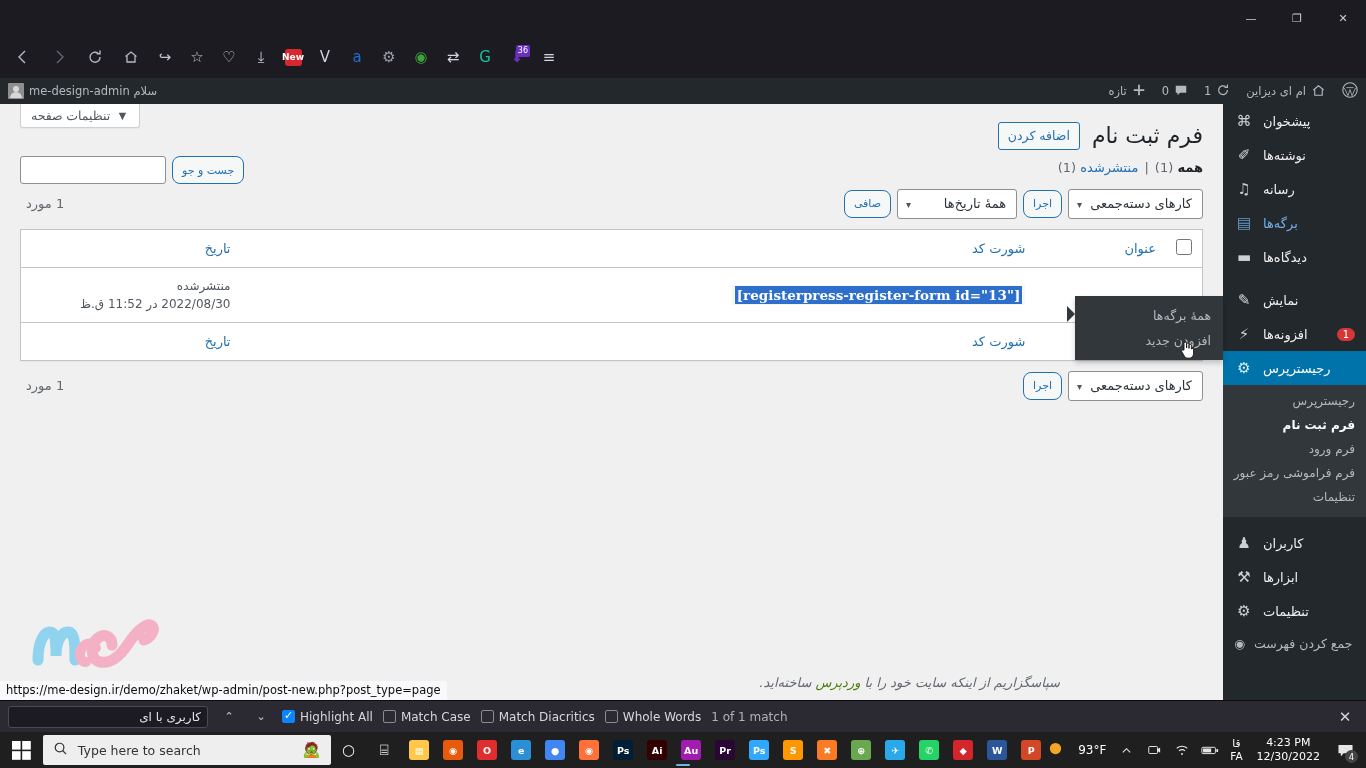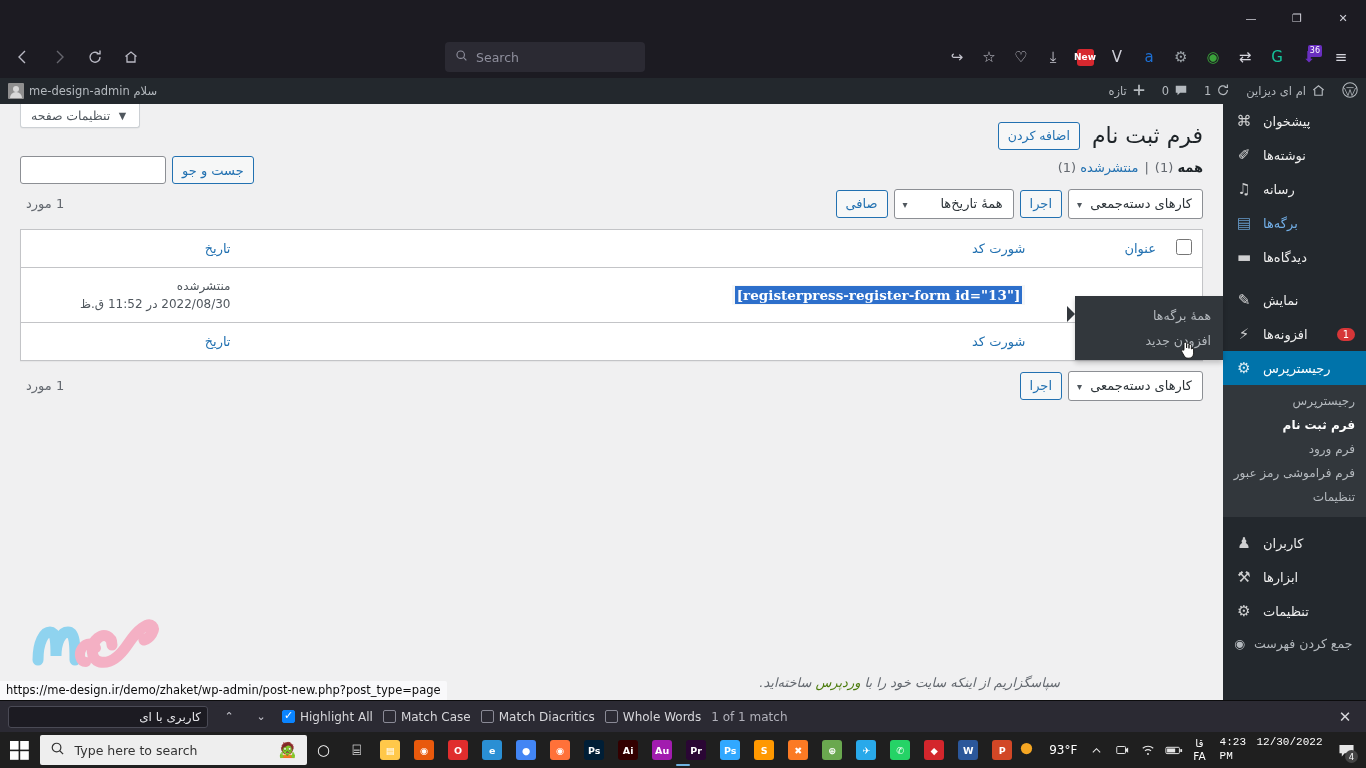--- a/index.html
+++ b/index.html
@@ -126,22 +126,22 @@
   .subsubsub a { color:#2271b1; }
   .subsubsub a.current { color:#1d2327; font-weight:600; }
   .subsubsub .count { color:#646970; }
   .subsubsub .sep { color:#646970; margin:0 2px; }
 
   .search-box { position:absolute; left:20px; top:52px; display:flex; gap:6px; align-items:center; direction:ltr; }
   .search-box input[type=search] {
     width:146px; height:28px; border:1px solid #8c8f94; border-radius:3px; background:#fff;
   }
   .btn {
-    background:#f6f7f7; border:1px solid #2271b1; color:#2271b1; border-radius:3px;
-    font-size:13px; height:28px; padding:0 9px; cursor:pointer;
+    background:#f6f7f7; border:1px solid #2271b1; color:#2271b1; border-radius:8px;
+    font-size:11px; height:28px; padding:0 9px; cursor:pointer;
     font-family:"DejaVu Sans","Liberation Sans",sans-serif;
   }
 
   .tablenav { display:flex; align-items:center; gap:6px; margin-top:14px; height:30px; direction:rtl; }
   .tablenav.bottom { margin-top: 10px; }
   .select-wrap { position:relative; }
   select.wp-select {
     height:30px; border:1px solid #8c8f94; border-radius:3px; background:#fff; color:#2c3338;
     font-size:13px; padding: 0 10px; min-width:120px; direction:rtl;
     font-family:"DejaVu Sans","Liberation Sans",sans-serif;
@@ -219,22 +219,22 @@
     gap:10px; padding:0 10px; color:#333; font-size:12.5px; position:relative; overflow:hidden;
   }
   .tb-icon { width:40px; height:36px; display:flex; align-items:center; justify-content:center;
              font-size:15px; position:relative; }
   .tb-app { width:34px; height:36px; display:flex; align-items:center; justify-content:center; }
   .app-sq { width:20px; height:20px; border-radius:3px; display:flex; align-items:center;
             justify-content:center; font-size:9.5px; font-weight:bold; color:#fff; }
   .tb-right { margin-left:auto; display:flex; align-items:center; gap:4px; padding-right:6px; }
   .tray-icon { width:24px; height:36px; display:flex; align-items:center; justify-content:center;
                font-size:12px; color:#e6e6e6; }
-  .tb-clock { display:flex; flex-direction:row; font-size:11px;
-              line-height:1.25; padding:0 6px;font-family:Liberation Mono, monospace; }
+  .tb-clock { display:flex; flex-direction:column; align-items:center; font-size:11px;
+              line-height:1.25; padding:0 6px; }
   .tb-lang { display:flex; flex-direction:column; align-items:center; font-size:10.5px;
              line-height:1.25; padding:0 4px; }
   .tb-notif { width:30px; height:36px; display:flex; align-items:center; justify-content:center;
               position:relative; }
   .notif-badge { position:absolute; right:2px; bottom:5px; background:#444; border-radius:50%;
                  width:13px; height:13px; font-size:8.5px; display:flex; align-items:center;
                  justify-content:center; }
   .running-dot { position:absolute; bottom:2px; left:50%; transform:translateX(-50%);
                  width:14px; height:2px; border-radius:1px; background:#6fb3e0; }
 </style>
@@ -265,31 +265,20 @@
           <path d="M13 8 A5 5 0 1 1 11 4.2" stroke="#b9b9c4" stroke-width="1.4" fill="none"></path>
           <path d="M13 1.5 L13 4.8 L9.7 4.8" stroke="#b9b9c4" stroke-width="1.4" fill="none"></path>
         </svg>
     </div>
     <div class="nav-btn">
       <svg width="16" height="16" viewBox="0 0 16 16">
           <path d="M2.5 7.5 L8 3 L13.5 7.5 M4 7 L4 13 L12 13 L12 7" stroke="#b9b9c4" stroke-width="1.3" fill="none"></path>
         </svg>
     </div>
 
-    <div class="urlbar-wrap">
-      <div class="urlbar" id="search-box">
-        <span>
-          <svg width="13" height="13" viewBox="0 0 16 16">
-              <circle cx="7" cy="7" r="4.6" stroke="#8f8f9d" stroke-width="1.4" fill="none"></circle>
-              <path d="M10.4 10.4 L14 14" stroke="#8f8f9d" stroke-width="1.4"></path>
-            </svg>
-        </span>
-        <span>Search</span>
-      </div>
-    </div>
 
     <div class="ext-icons" id="ext-icons">
         <div class="ext">
           <span style="color: rgb(197, 197, 206); font-size: 15px;">↪</span>
         </div>
         <div class="ext">
           <span style="color: rgb(197, 197, 206); font-size: 15px;">☆</span>
         </div>
         <div class="ext">
           <span style="color: rgb(197, 197, 206); font-size: 15px;">♡</span>

